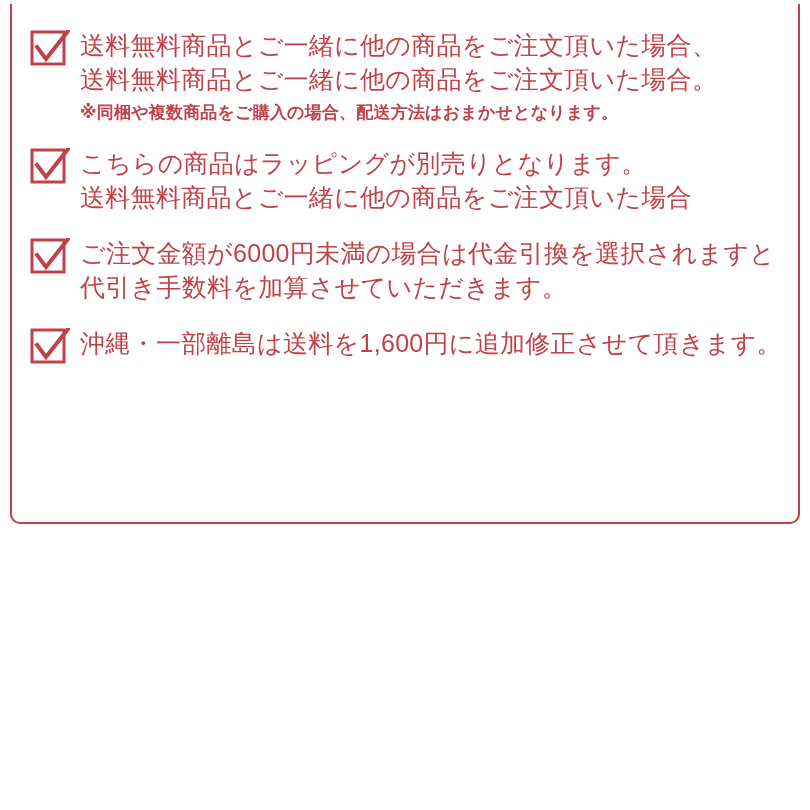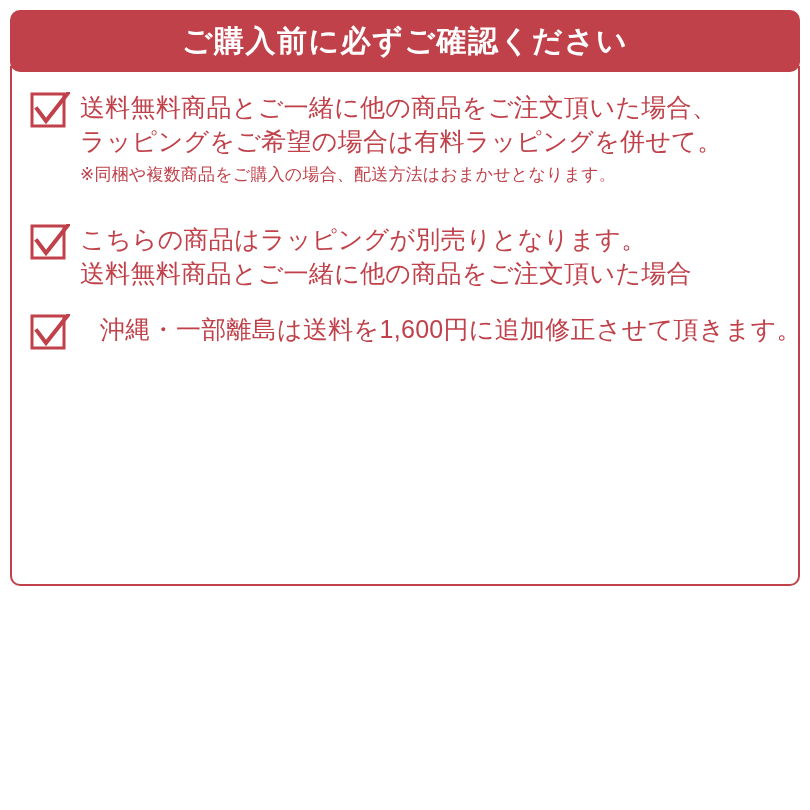--- a/index.html
+++ b/index.html
@@ -54,21 +54,20 @@
     position: relative;
     z-index: 1;
   }
   .item {
     display: flex;
     align-items: flex-start;
     margin-bottom: 18px;
   }
   .item:last-child {
     margin-bottom: 12px;
-    gap: 20px;
   }
   .check-icon {
     flex: 0 0 auto;
     width: 40px;
     height: 38px;
     margin-right: 10px;
     margin-top: 2px;
     position: relative;
   }
   .check-icon svg {
@@ -85,64 +84,74 @@
     letter-spacing: 0.3px;
     white-space: nowrap;
   }
   .note {
     color: #c0414a;
     font-size: 17px;
     line-height: 1.5;
     letter-spacing: 0.2px;
     margin-top: 4px;
     white-space: nowrap;
+    font-weight: bold;
   }
-  .item-2 { margin-top: 34px; }
+  .item-2 { margin-top: 20px; }
   .item-3 { margin-top: 22px; }
   .item-4 { margin-top: 22px; }
 </style>
 </head>
 <body>
 
 <div class="page">
   <div class="notice-card">
 
-    <div class="notice-header">
-      <div class="notice-header-title">ご購入前に必ずご確認ください</div>
-    </div>
 
     <div class="notice-body">
 
       <div class="item item-1">
         <span class="check-icon">
           <svg width="40" height="38" viewBox="0 0 40 38">
             <rect x="2" y="2" width="32" height="32" fill="none" stroke="#c0414a" stroke-width="3"></rect>
             <polyline points="7,17 16,29 38,1" fill="none" stroke="#c0414a" stroke-width="4" stroke-linecap="square"></polyline>
           </svg>
         </span>
         <div class="item-texts">
           <div class="line">送料無料商品とご一緒に他の商品をご注文頂いた場合、</div>
-          <div class="line">ラッピングをご希望の場合は有料ラッピングを併せて。</div>
+          <div class="line">送料無料商品とご一緒に他の商品をご注文頂いた場合。</div>
           <div class="note">※同梱や複数商品をご購入の場合、配送方法はおまかせとなります。</div>
         </div>
       </div>
 
       <div class="item item-2">
         <span class="check-icon">
           <svg width="40" height="38" viewBox="0 0 40 38">
             <rect x="2" y="2" width="32" height="32" fill="none" stroke="#c0414a" stroke-width="3"></rect>
             <polyline points="7,17 16,29 38,1" fill="none" stroke="#c0414a" stroke-width="4" stroke-linecap="square"></polyline>
           </svg>
         </span>
         <div class="item-texts">
           <div class="line">こちらの商品はラッピングが別売りとなります。</div>
           <div class="line">送料無料商品とご一緒に他の商品をご注文頂いた場合</div>
         </div>
       </div>
 
+      <div class="item item-3">
+        <span class="check-icon">
+          <svg width="40" height="38" viewBox="0 0 40 38">
+            <rect x="2" y="2" width="32" height="32" fill="none" stroke="#c0414a" stroke-width="3"></rect>
+            <polyline points="7,17 16,29 38,1" fill="none" stroke="#c0414a" stroke-width="4" stroke-linecap="square"></polyline>
+          </svg>
+        </span>
+        <div class="item-texts">
+          <div class="line">ご注文金額が6000円未満の場合は代金引換を選択されますと</div>
+          <div class="line">代引き手数料を加算させていただきます。</div>
+        </div>
+      </div>
 
       <div class="item item-4">
         <span class="check-icon">
           <svg width="40" height="38" viewBox="0 0 40 38">
             <rect x="2" y="2" width="32" height="32" fill="none" stroke="#c0414a" stroke-width="3"></rect>
             <polyline points="7,17 16,29 38,1" fill="none" stroke="#c0414a" stroke-width="4" stroke-linecap="square"></polyline>
           </svg>
         </span>
         <div class="item-texts">
           <div class="line">沖縄・一部離島は送料を1,600円に追加修正させて頂きます。</div>

